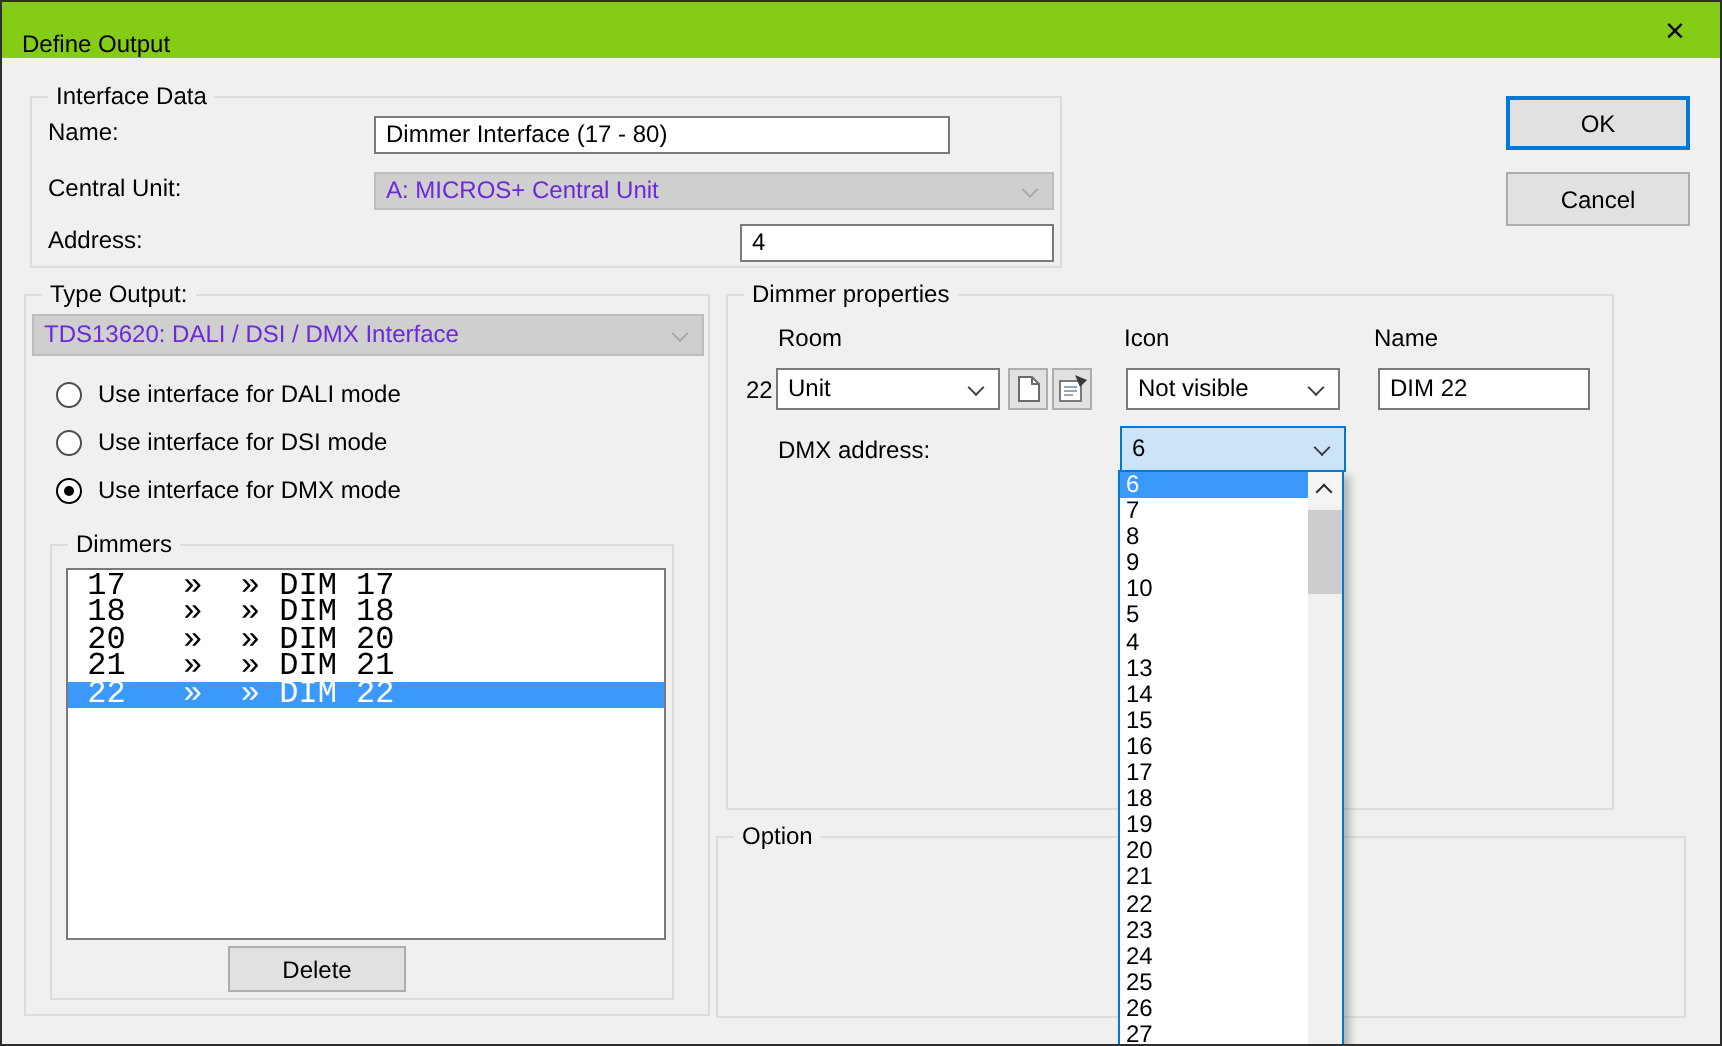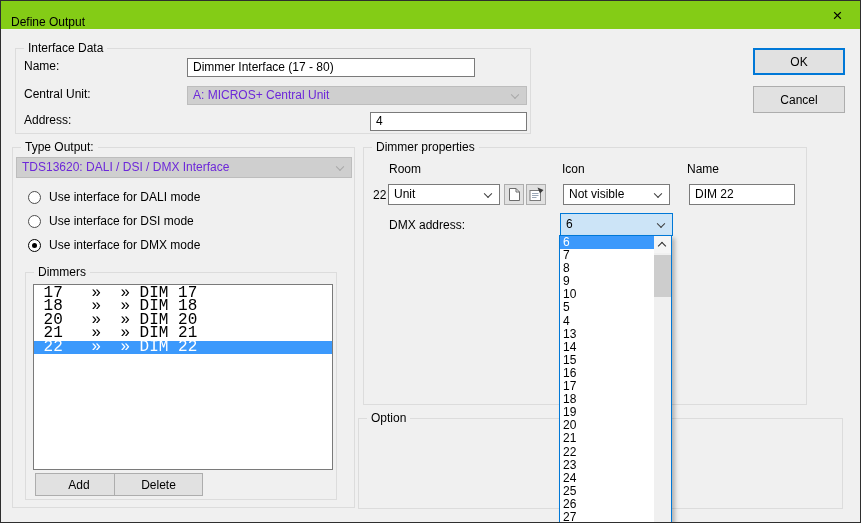--- a/index.html
+++ b/index.html
@@ -88,21 +88,20 @@
 
     <div class="group" style="left:12px;top:124px;width:312px;height:228px;">
       <span class="legend">Dimmers</span>
       <div class="listbox" style="left:7px;top:11px;width:300px;height:186px;">
           <div class="lrow"> 17   »  » DIM 17</div>
           <div class="lrow"> 18   »  » DIM 18</div>
           <div class="lrow"> 20   »  » DIM 20</div>
           <div class="lrow"> 21   »  » DIM 21</div>
           <div class="lrow sel"> 22   »  » DIM 22</div>
         </div>
-      <div class="btn" style="left:9px;top:200px;width:88px;height:23px;">Add</div>
       <div class="btn" style="left:88px;top:200px;width:89px;height:23px;">Delete</div>
     </div>
   </div>
 
   <div class="group" style="left:362px;top:146px;width:444px;height:258px;">
     <span class="legend">Dimmer properties</span>
     <span class="hdr" style="left:25px;top:14px;">Room</span>
     <span class="hdr" style="left:198px;top:14px;">Icon</span>
     <span class="hdr" style="left:323px;top:14px;">Name</span>
 

